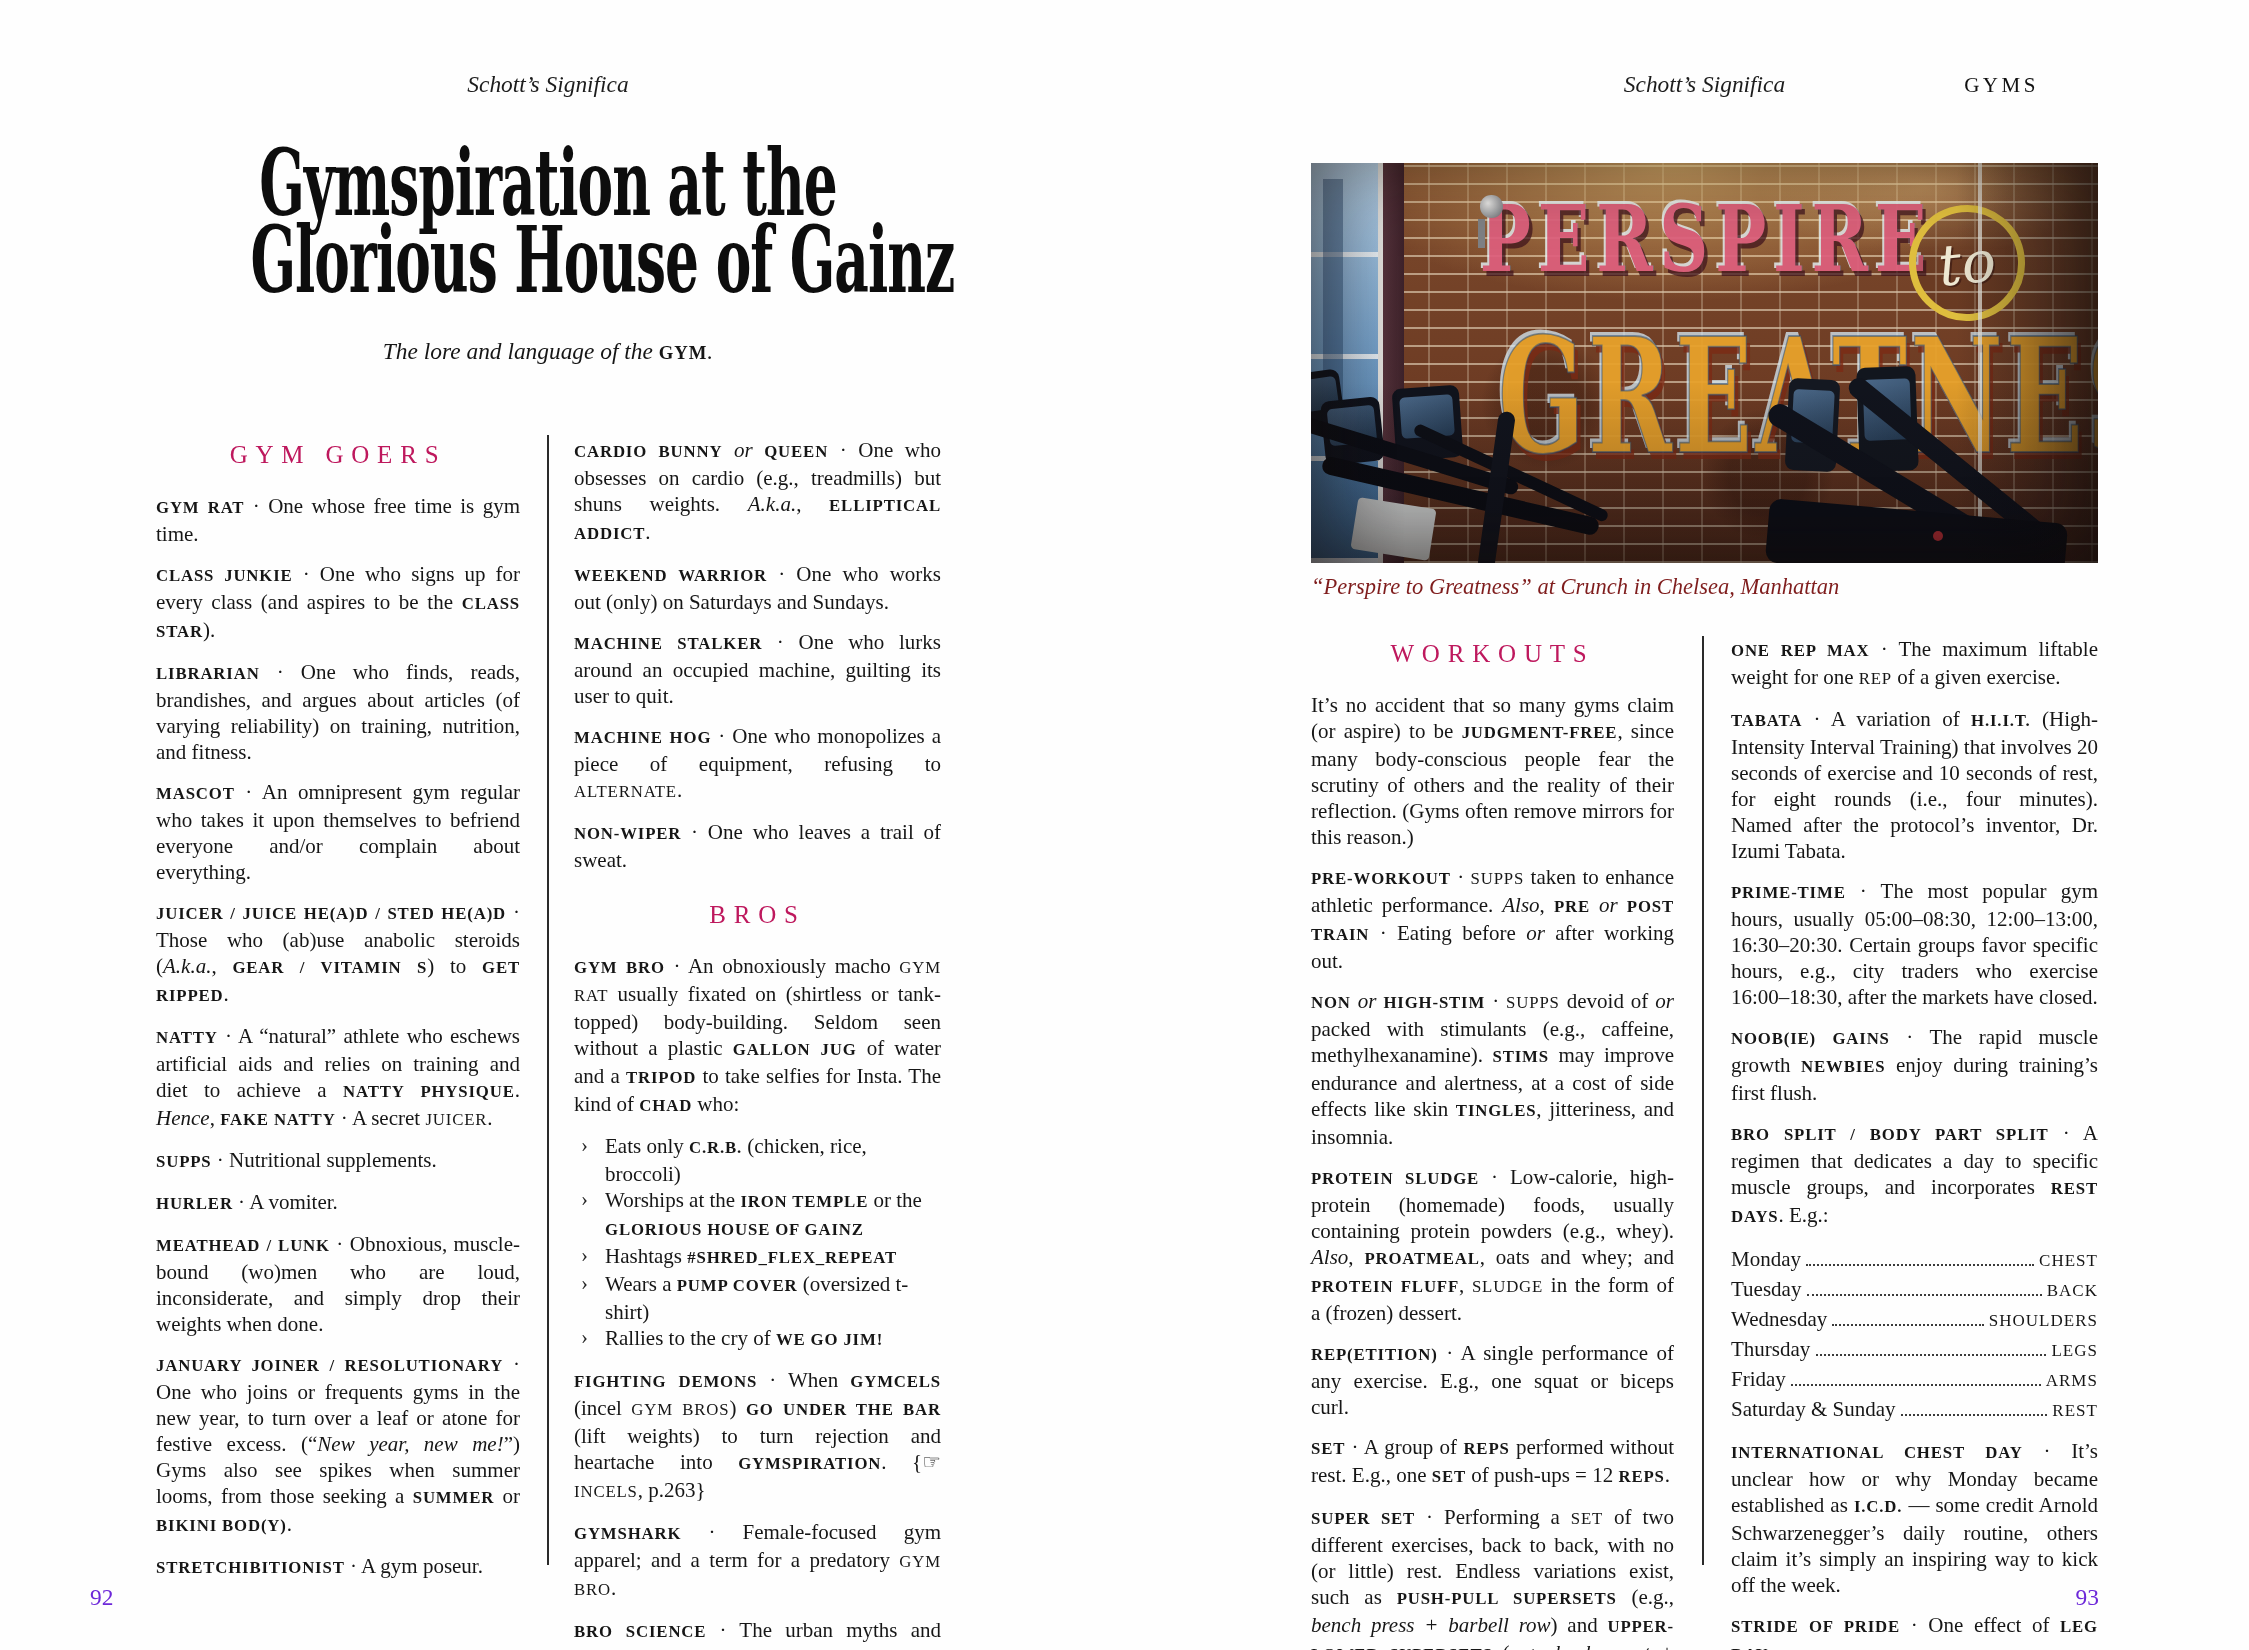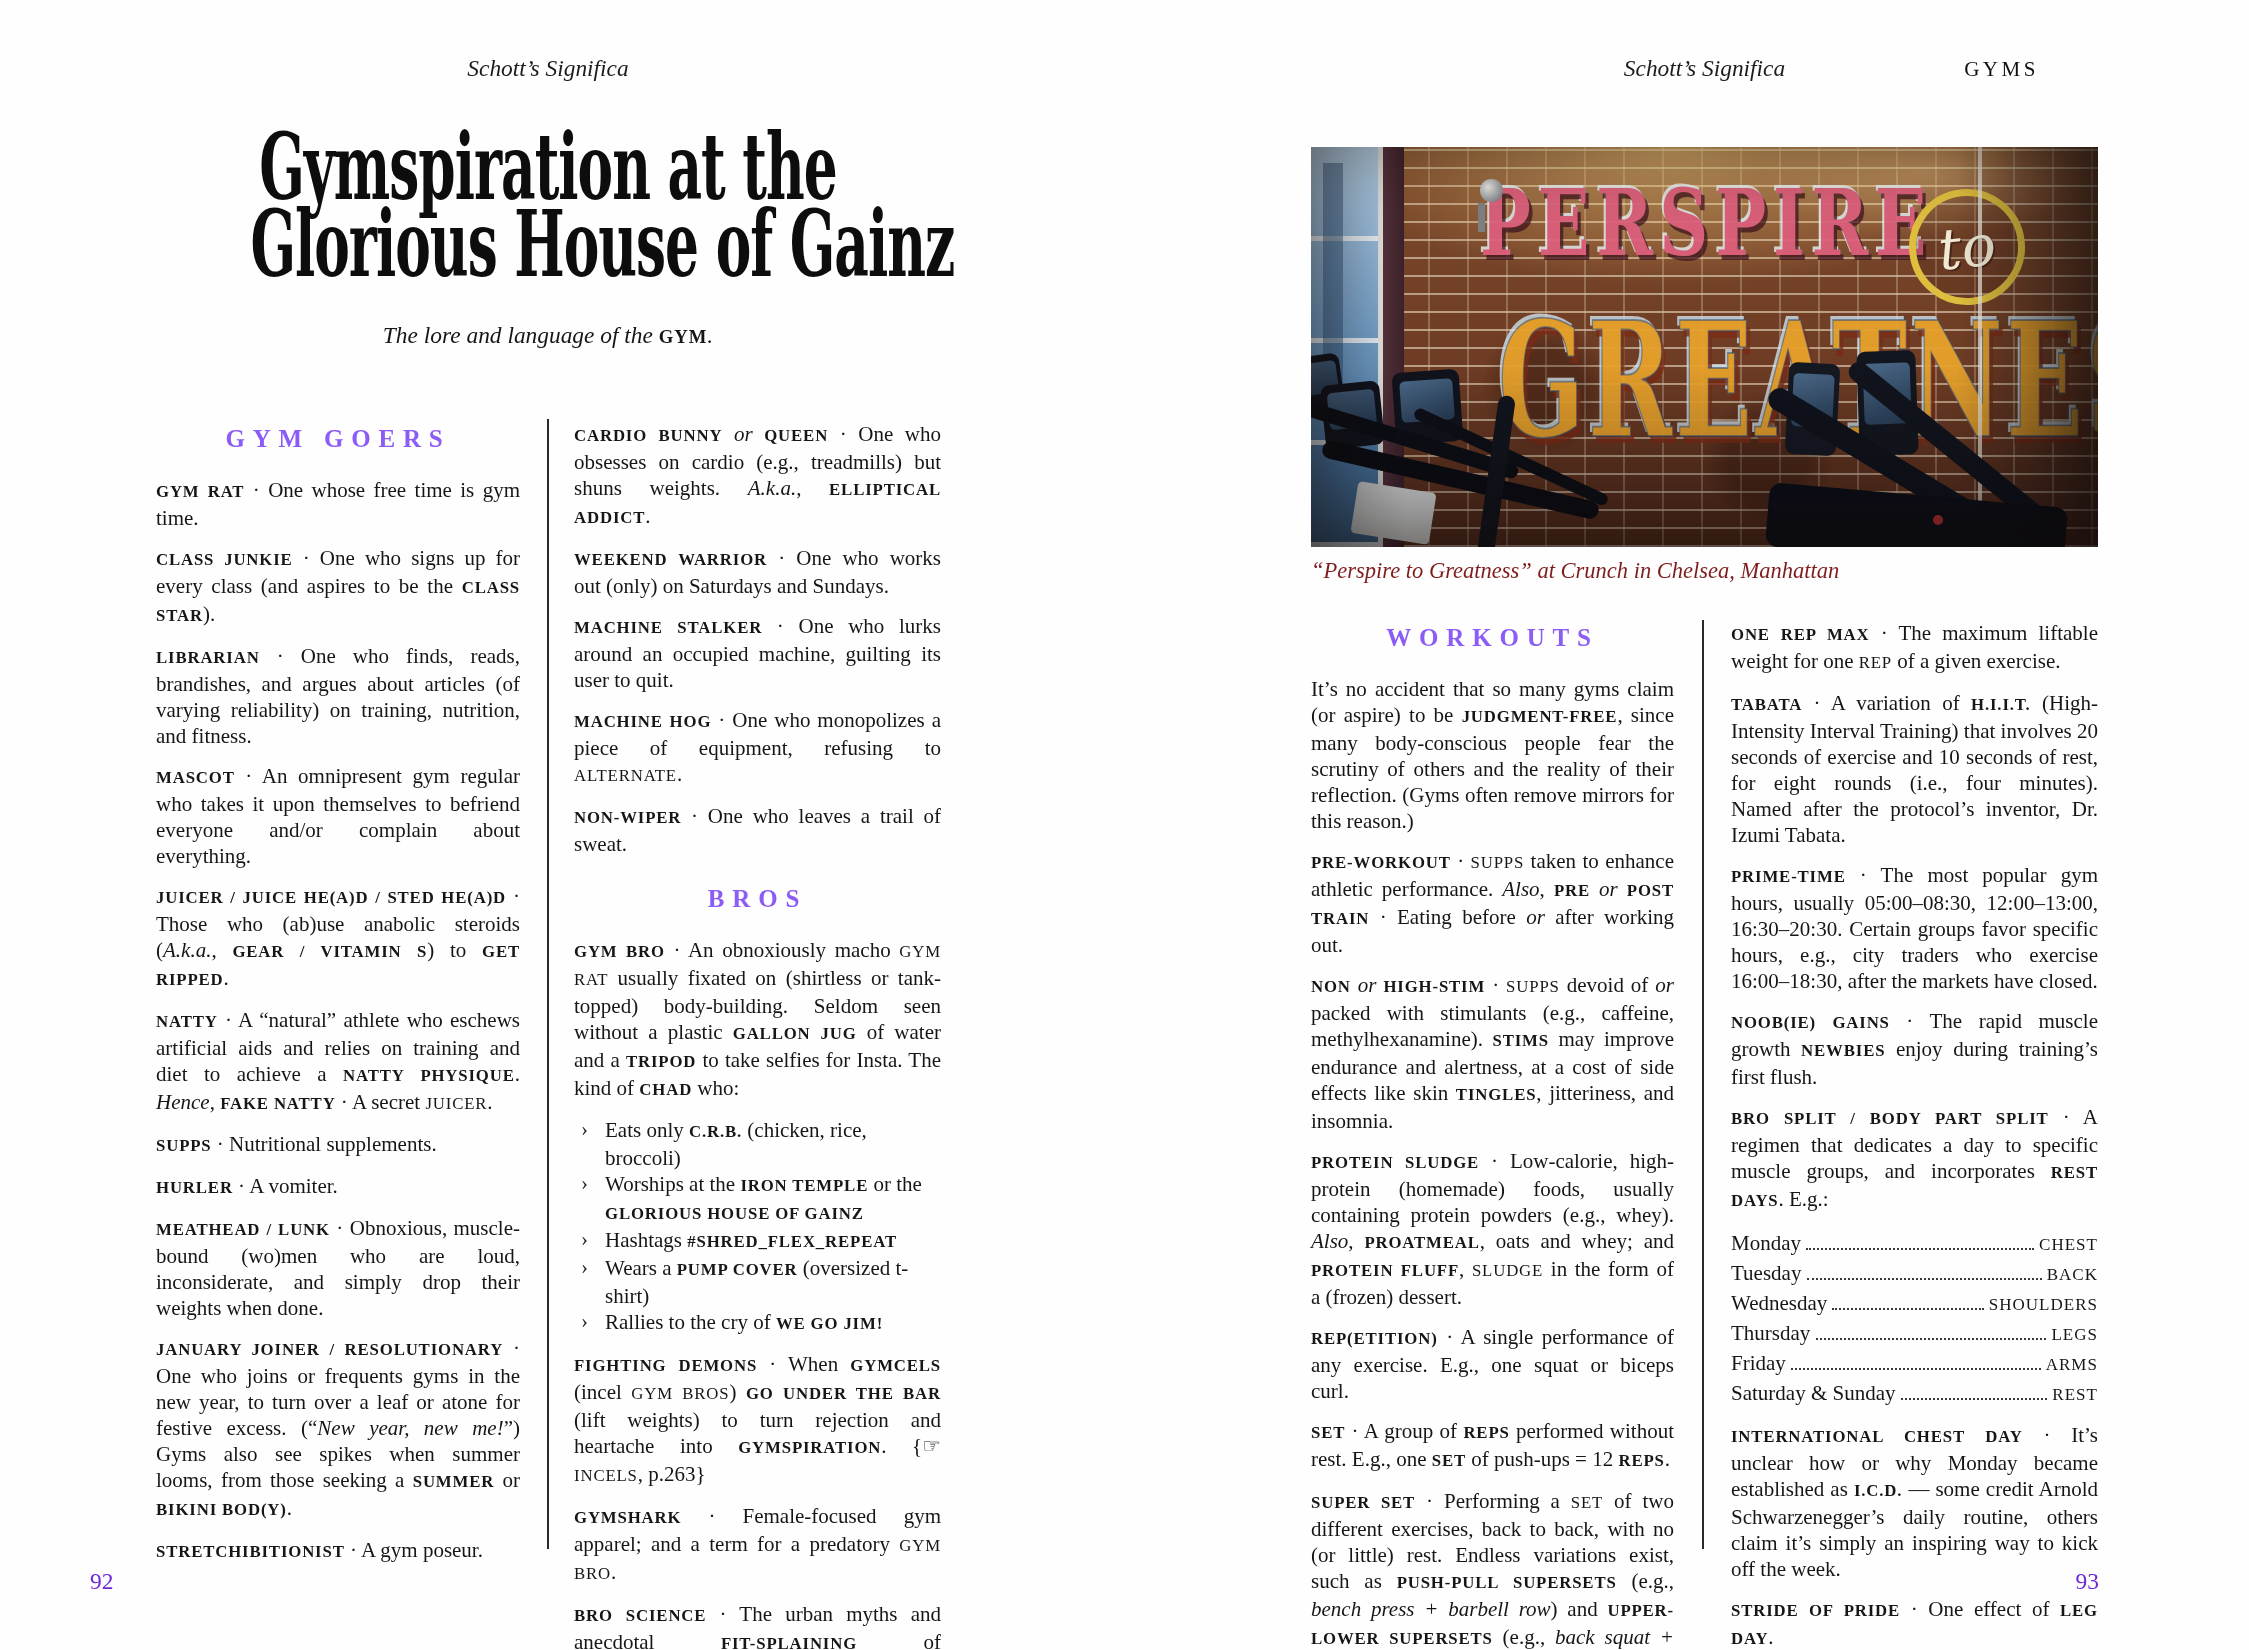--- a/index.html
+++ b/index.html
@@ -1,18 +1,18 @@
 <!DOCTYPE html>
 <html style="font-size:14px"><head>
 <meta charset="utf-8">
 <style>
   html,body{margin:0;padding:0;}
   body{width:2250px;height:1650px;position:relative;background:#fefefe;
        font-family:"Liberation Serif",serif;color:#161616;}
-  .page{position:absolute;top:0;width:1125px;height:1447px;}
+  .page{position:absolute;top:16px;width:1125px;height:1447px;}
   #page-left{left:0;}
   #page-right{left:1125px;}
 
   .running-head{position:absolute;top:55px;text-align:center;
     font-style:italic;font-size:23.4px;color:#1c1c1c;}
   #page-left .running-head{left:156px;width:784px;}
   #page-right .running-head{left:186px;width:787px;}
   .corner-label{position:absolute;top:57px;left:779px;width:195px;text-align:center;
     font-size:21px;letter-spacing:3.5px;color:#111;}
 
@@ -27,21 +27,21 @@
   #l-col1{left:156px;top:421px;width:364px;}
   #l-col2{left:574px;top:421px;width:367px;}
   #r-col1{left:186px;top:620px;width:363px;}
   #r-col2{left:606px;top:620px;width:367px;}
 
   .vrule{position:absolute;width:1.7px;background:#2a2a2a;}
   #l-rule{left:547px;top:419px;height:1130px;}
   #r-rule{left:577px;top:620px;height:929px;}
 
   .col-heading{font-size:25px;letter-spacing:7.8px;text-align:center;
-    margin:3.5px 0 24px;font-weight:700;color:#8b5cf6;white-space:nowrap;}
+    margin:3.5px 0 24px;font-weight:400;color:#be185d;white-space:nowrap;}
   .col-heading:not(:first-child){margin-top:28px;}
 
   .entry{font-size:21px;line-height:26px;text-align:justify;margin:0 0 14px;}
   .entry:last-child{margin-bottom:0;}
   .seg{white-space:normal;}
   .seg-b{font-weight:bold;font-size:0.80em;letter-spacing:0.05em;}
   .seg-c{font-size:0.80em;letter-spacing:0.05em;}
   .seg-i{font-style:italic;}
 
   .bullets{margin:0 0 14px;}

